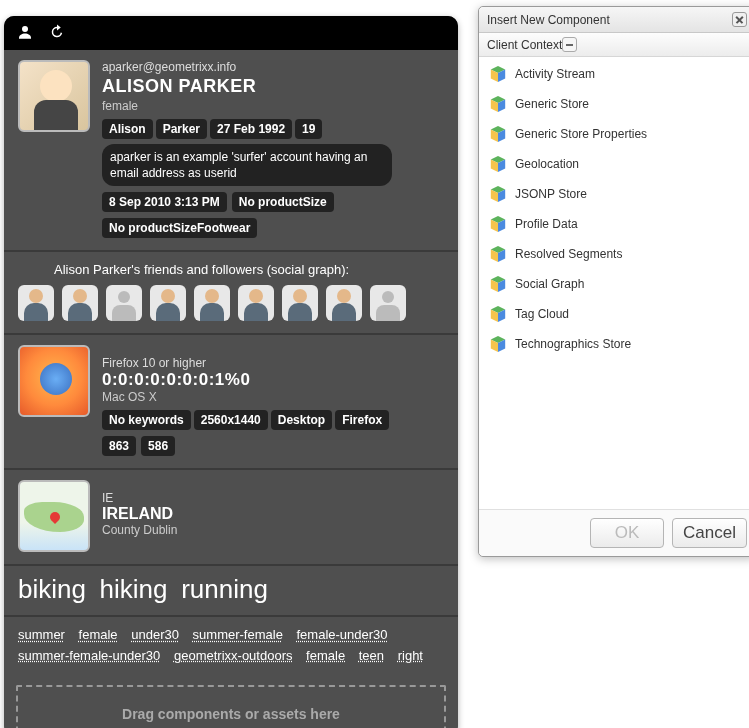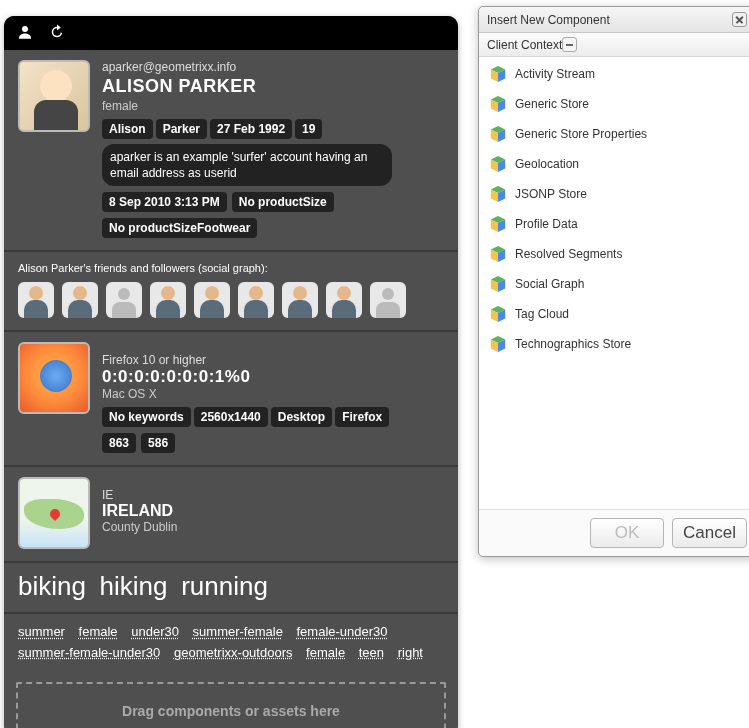--- a/index.html
+++ b/index.html
@@ -15,21 +15,21 @@
 .avatar-large::after { content:""; position:absolute; left:14px; top:38px; width:44px; height:38px; border-radius:12px 12px 0 0; background:#454545; }
 .profile-body { flex:1; }
 .email { font-size: 12px; color: #ddd; }
 .username { font-size: 18px; font-weight: bold; color: #fff; margin: 2px 0; letter-spacing: 0.5px; }
 .gender { font-size: 12px; color: #ccc; margin-bottom: 6px; }
 .chips { display: flex; flex-wrap: wrap; gap: 3px; }
 .chip { background: #222; color: #fff; padding: 3px 7px; border-radius: 4px; font-size: 12px; font-weight: bold; }
 .chip-wide { background: #222; color: #fff; padding: 5px 8px; border-radius: 12px; font-size: 12px; font-weight: 500; margin-top: 5px; display: inline-block; max-width: 290px; line-height: 1.35; }
 .chips-row2 { margin-top: 6px; display: flex; gap: 5px; flex-wrap: wrap; }
 
-.friends-title { color: #fff; font-size: 11px; margin-bottom: 8px; }
+.friends-title { color: #fff; font-size: 13px; margin-bottom: 8px; margin-left: 36px; }
 .friends-row { display: flex; gap: 8px; }
 .friend-av { width: 36px; height: 36px; border-radius: 6px; background:#e8e8e8; position: relative; overflow: hidden; }
 .friend-av.placeholder::before { content:""; position:absolute; left:12px; top:6px; width:12px; height:12px; border-radius:50%; background:#bbb; }
 .friend-av.placeholder::after { content:""; position:absolute; left:6px; top:20px; width:24px; height:16px; border-radius:8px 8px 0 0; background:#bbb; }
 .friend-av.person::before { content:""; position:absolute; left:11px; top:4px; width:14px; height:14px; border-radius:50%; background:#e4b88a; }
 .friend-av.person::after { content:""; position:absolute; left:6px; top:18px; width:24px; height:20px; border-radius:10px 10px 0 0; background:#5a6b7a; }
 
 .browser-row { display: flex; gap: 12px; }
 .browser-icon { width: 72px; height: 72px; border-radius: 6px; border: 2px solid #bbb; background: radial-gradient(circle at 50% 45%, #ffb74d 0%, #ff8a3c 55%, #e65a2a 100%); position: relative; flex-shrink:0; }
 .browser-icon::after { content:""; position:absolute; left:20px; top:16px; width:32px; height:32px; border-radius:50%; background: radial-gradient(circle,#6aaef5,#3a6fc0); }

